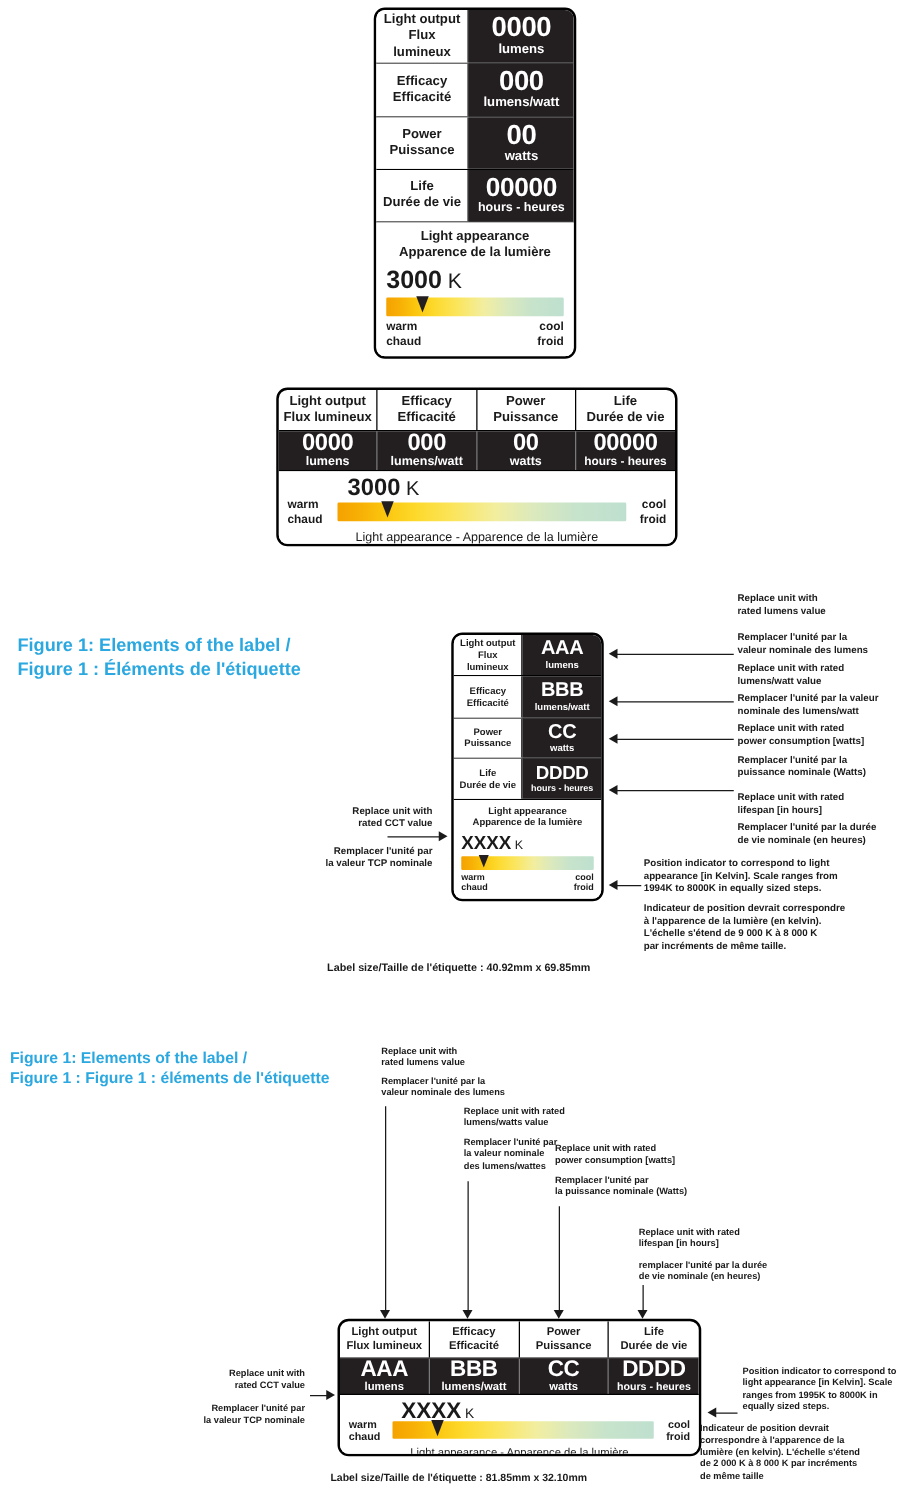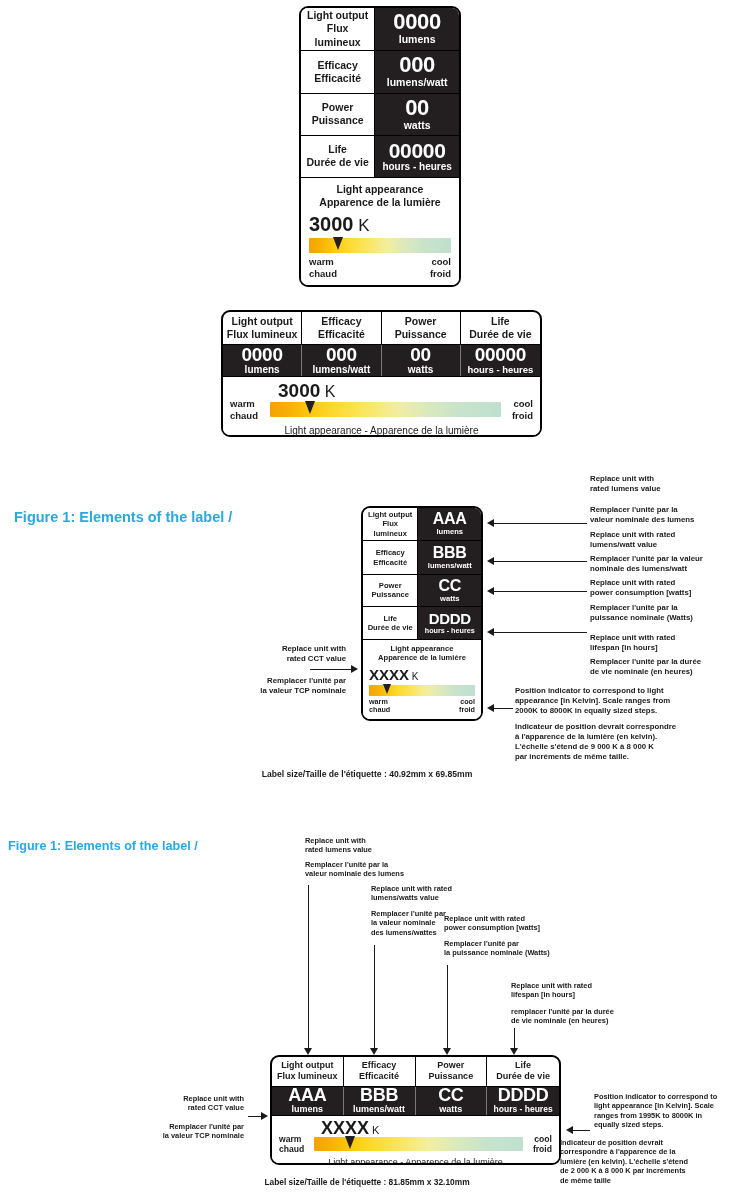--- a/index.html
+++ b/index.html
@@ -274,20 +274,21 @@
         <span>cool</span>
         <span>froid</span>
       </div>
     </div>
     <div class="happear-cap" style="font-size:10px; margin-top:4px;">Light appearance - Apparence de la lumière</div>
   </div>
 </div>
 
 <div class="abs fig-title" style="left:14px; top:508px; width:300px; font-size:14.5px;">
   <div>Figure 1: Elements of the label /</div>
+  <div>Figure 1 : Éléments de l'étiquette</div>
 </div>
 
 <div class="abs label-card vlabel" style="left:361px; top:506px; width:122px; height:215px;">
 
   <div class="vrow" style="height:40px;">
     <div class="vrow-name" style="font-size:7.6px;">
       <span>Light output</span>
       <span>Flux lumineux</span>
     </div>
     <div class="vrow-val">
@@ -384,21 +385,21 @@
 lifespan [in hours]</div>
 <div class="abs ann" style="left:590px; top:657px; width:142px; font-size:7.8px; white-space:pre-line;">Remplacer l'unité par la durée
 de vie nominale (en heures)</div>
 <div class="abs arrow-h left" style="left:487px; top:628px; width:100px;">
   <div class="shaft"></div>
     <div class="head"></div>
   </div>
 
 <div class="abs ann" style="left:515px; top:686px; width:218px; font-size:7.8px; white-space:pre-line;">Position indicator to correspond to light
 appearance [in Kelvin]. Scale ranges from
-2000K to 8000K in equally sized steps.</div>
+1994K to 8000K in equally sized steps.</div>
 <div class="abs ann" style="left:515px; top:722px; width:218px; font-size:7.8px; white-space:pre-line;">Indicateur de position devrait correspondre
 à l'apparence de la lumière (en kelvin).
 L'échelle s'étend de 9 000 K à 8 000 K
 par incréments de même taille.</div>
 <div class="abs arrow-h left" style="left:487px; top:704px; width:26px;">
   <div class="shaft"></div>
     <div class="head"></div>
   </div>
 
 <div class="abs ann" style="left:244px; top:644px; width:102px; font-size:7.8px; text-align:right; white-space:pre-line;">Replace unit with
@@ -407,20 +408,21 @@
 la valeur TCP nominale</div>
 <div class="abs arrow-h right" style="left:310px; top:665px; width:48px;">
   <div class="shaft"></div>
     <div class="head"></div>
   </div>
 
 <div class="abs sizecap" style="left:0; top:769px; width:734px; text-align:center; font-size:8.6px;">Label size/Taille de l'étiquette : 40.92mm x 69.85mm</div>
 
 <div class="abs fig-title" style="left:8px; top:838px; width:310px; font-size:12.6px;">
   <div>Figure 1: Elements of the label /</div>
+  <div>Figure 1 : Figure 1 : éléments de l'étiquette</div>
 </div>
 
 <div class="abs ann" style="left:305px; top:836px; width:160px; font-size:7.4px; white-space:pre-line;">Replace unit with
 rated lumens value</div>
 <div class="abs ann" style="left:305px; top:860px; width:160px; font-size:7.4px; white-space:pre-line;">Remplacer l'unité par la
 valeur nominale des lumens</div>
 <div class="abs arrow-v" style="left:304px; top:885px; height:170px;">
   <div class="shaft"></div>
     <div class="head"></div>
   </div>

